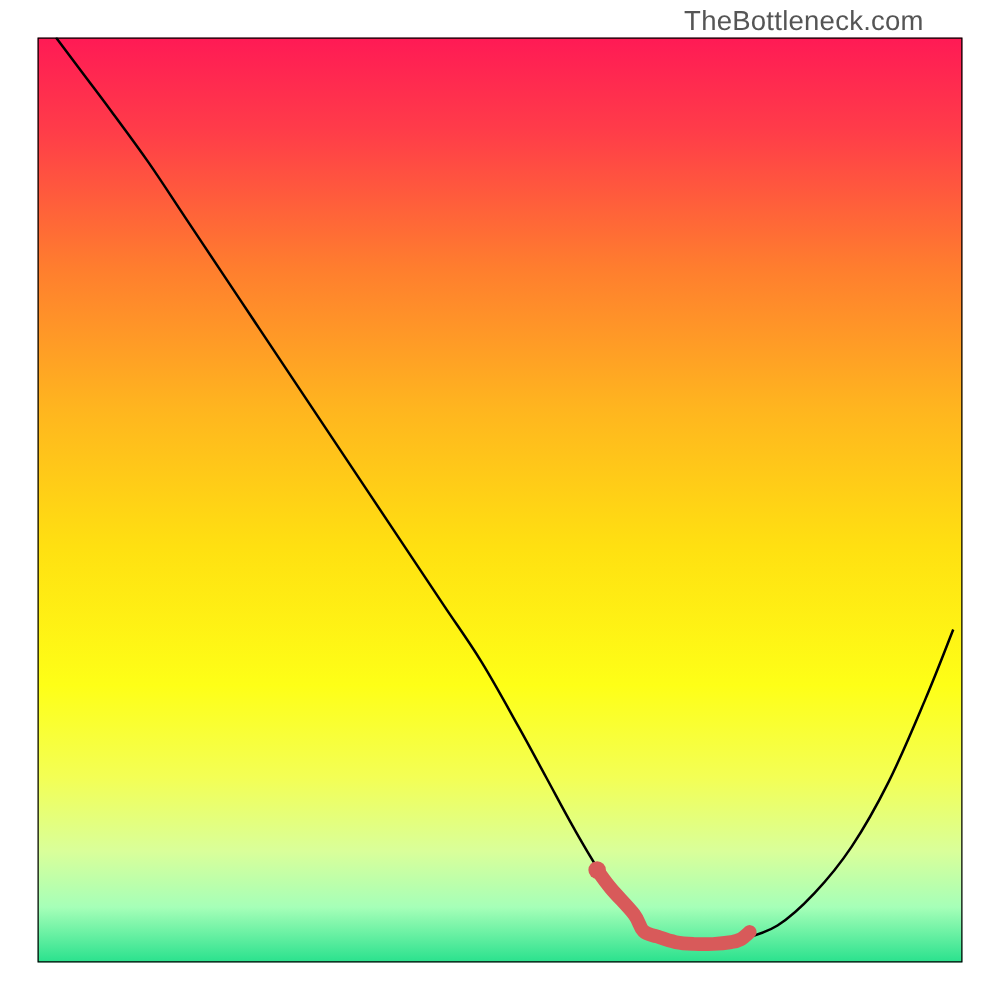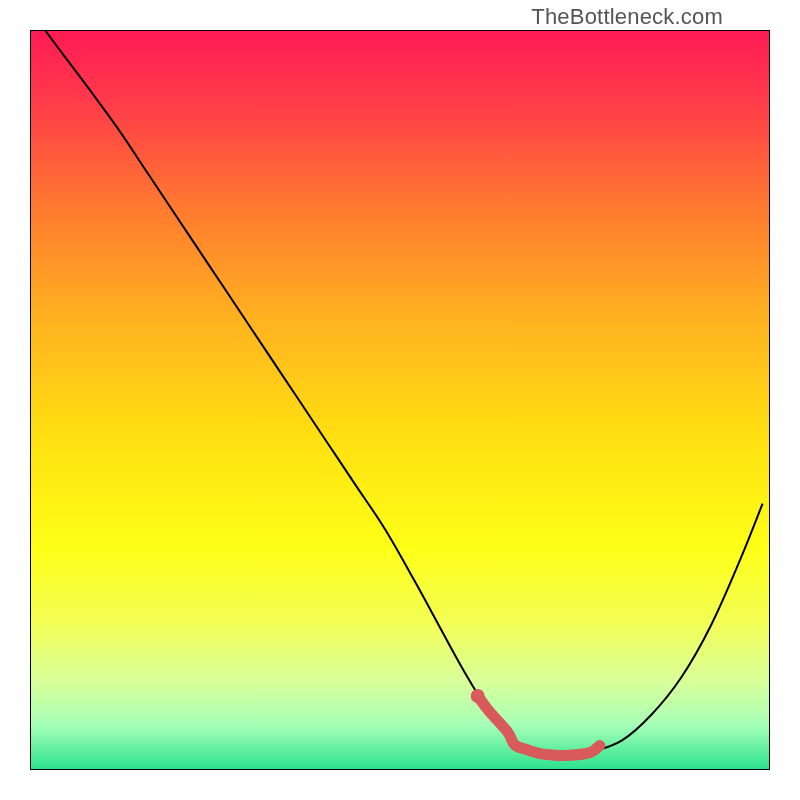--- a/index.html
+++ b/index.html
@@ -9,20 +9,21 @@
     font-family: Arial, Helvetica, sans-serif;
     width: 800px;
     height: 800px;
     overflow: hidden;
     position: relative;
   }
   .container {
     width: 741px;
     height: 800px;
     position: relative;
+    padding-left: 16px;
   }
   .watermark {
     position: absolute;
     top: 4px;
     right: 18px;
     font-size: 22px;
     font-weight: 500;
     color: #555555;
     letter-spacing: 0.2px;
     z-index: 10;

